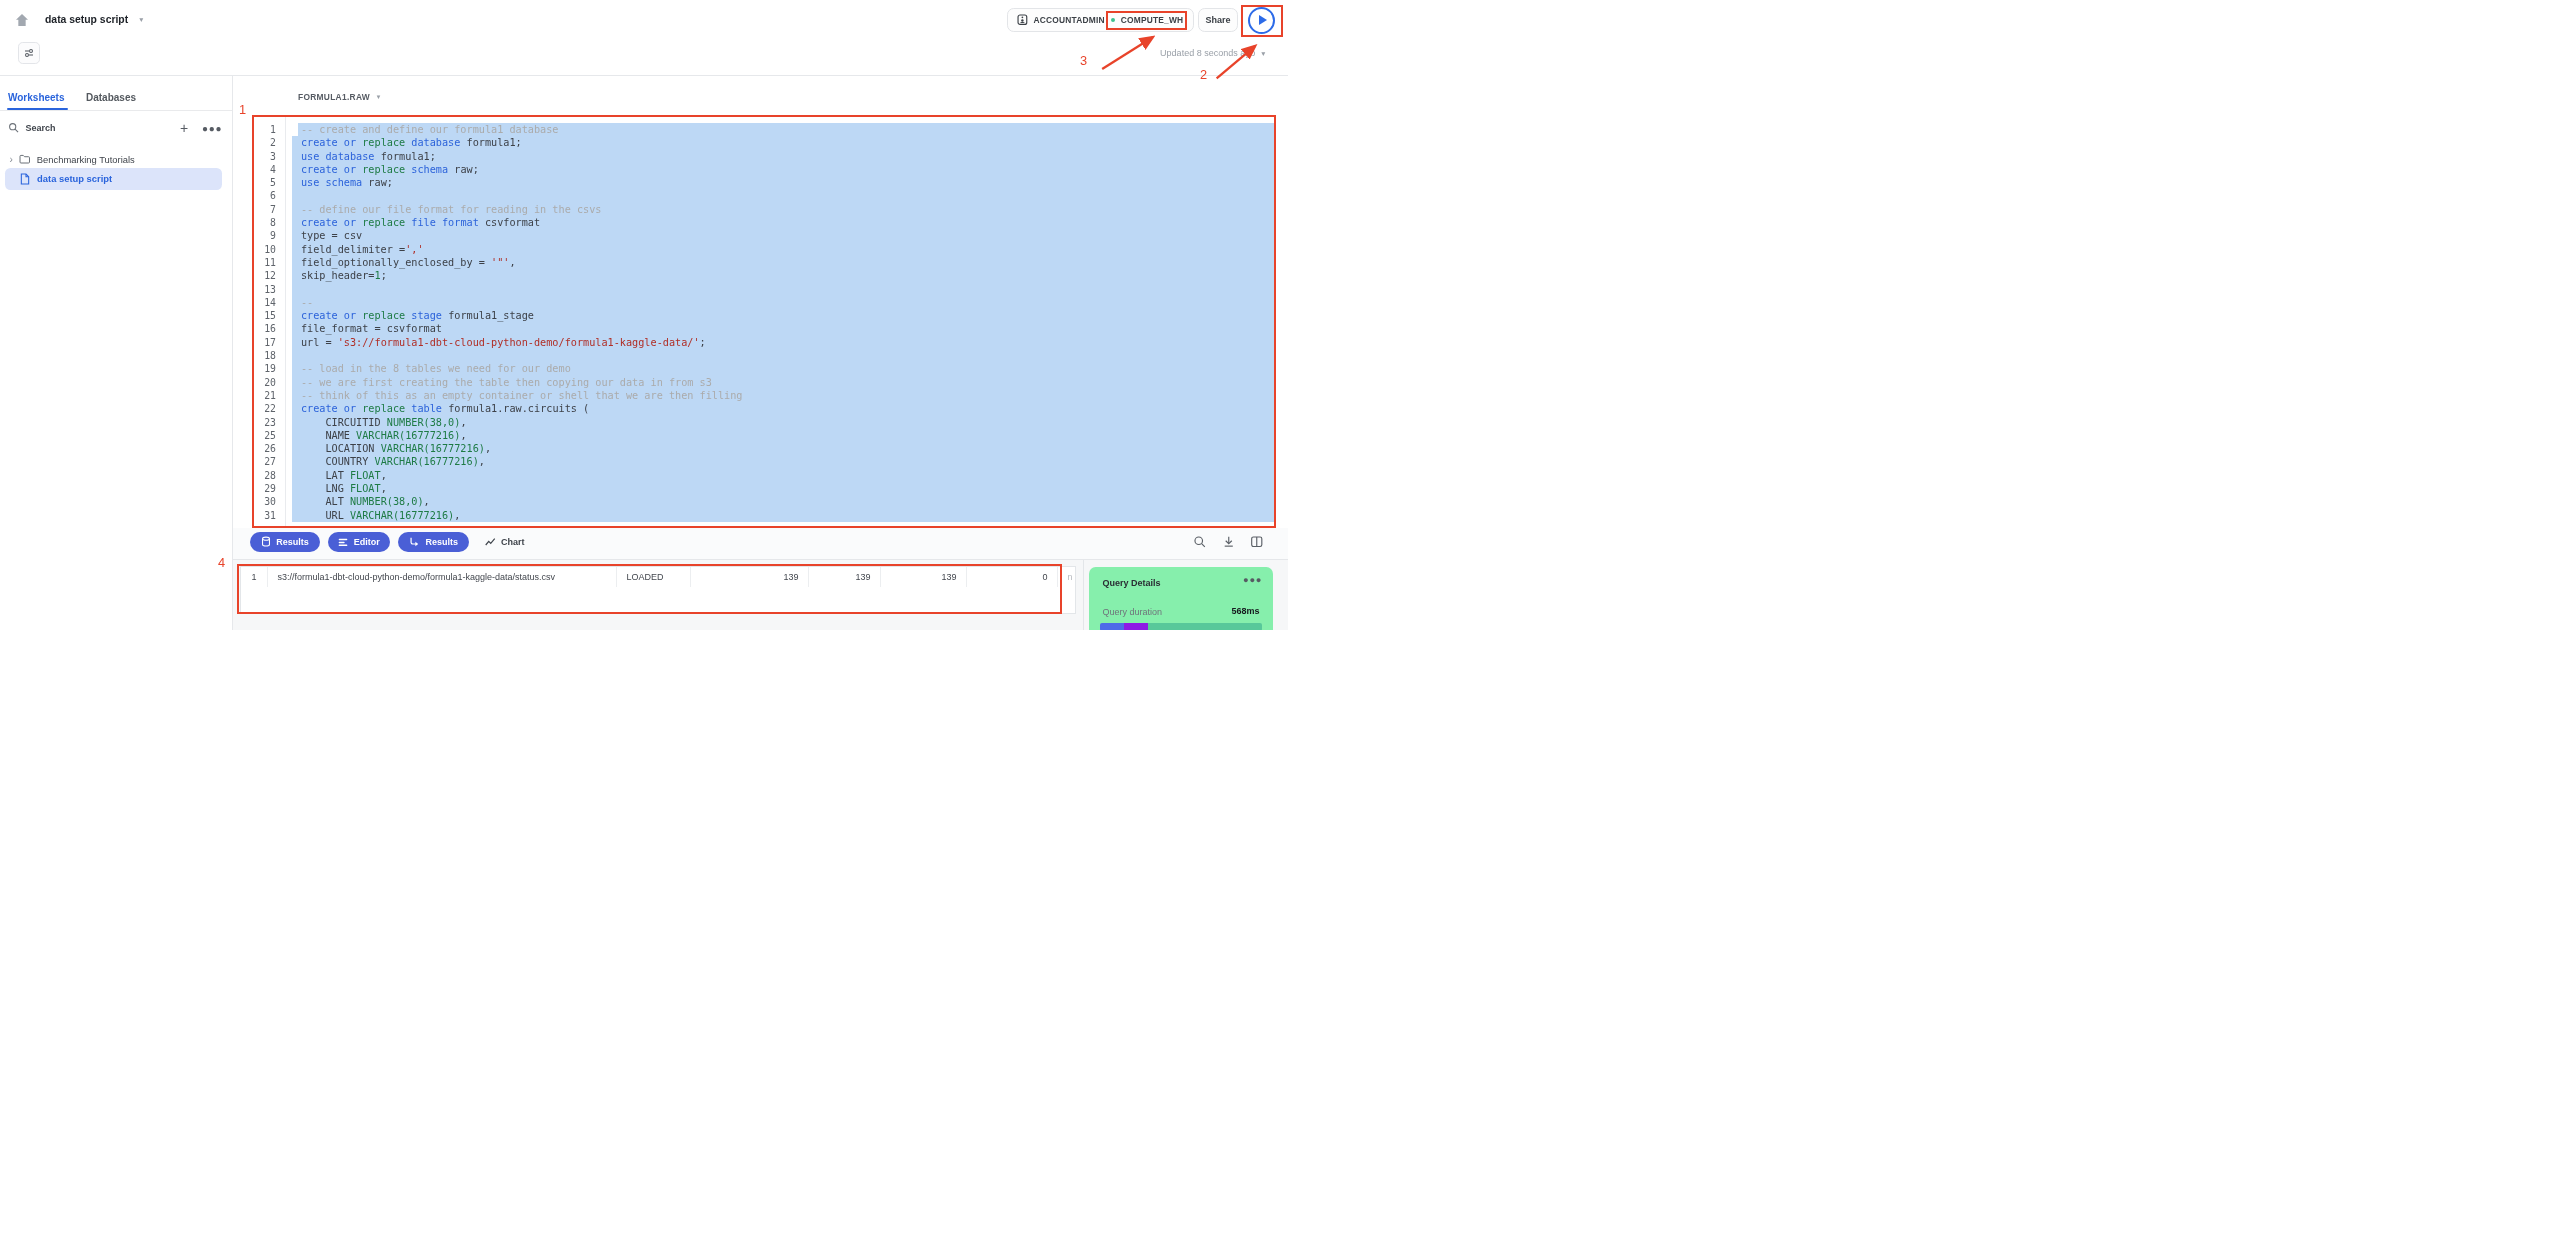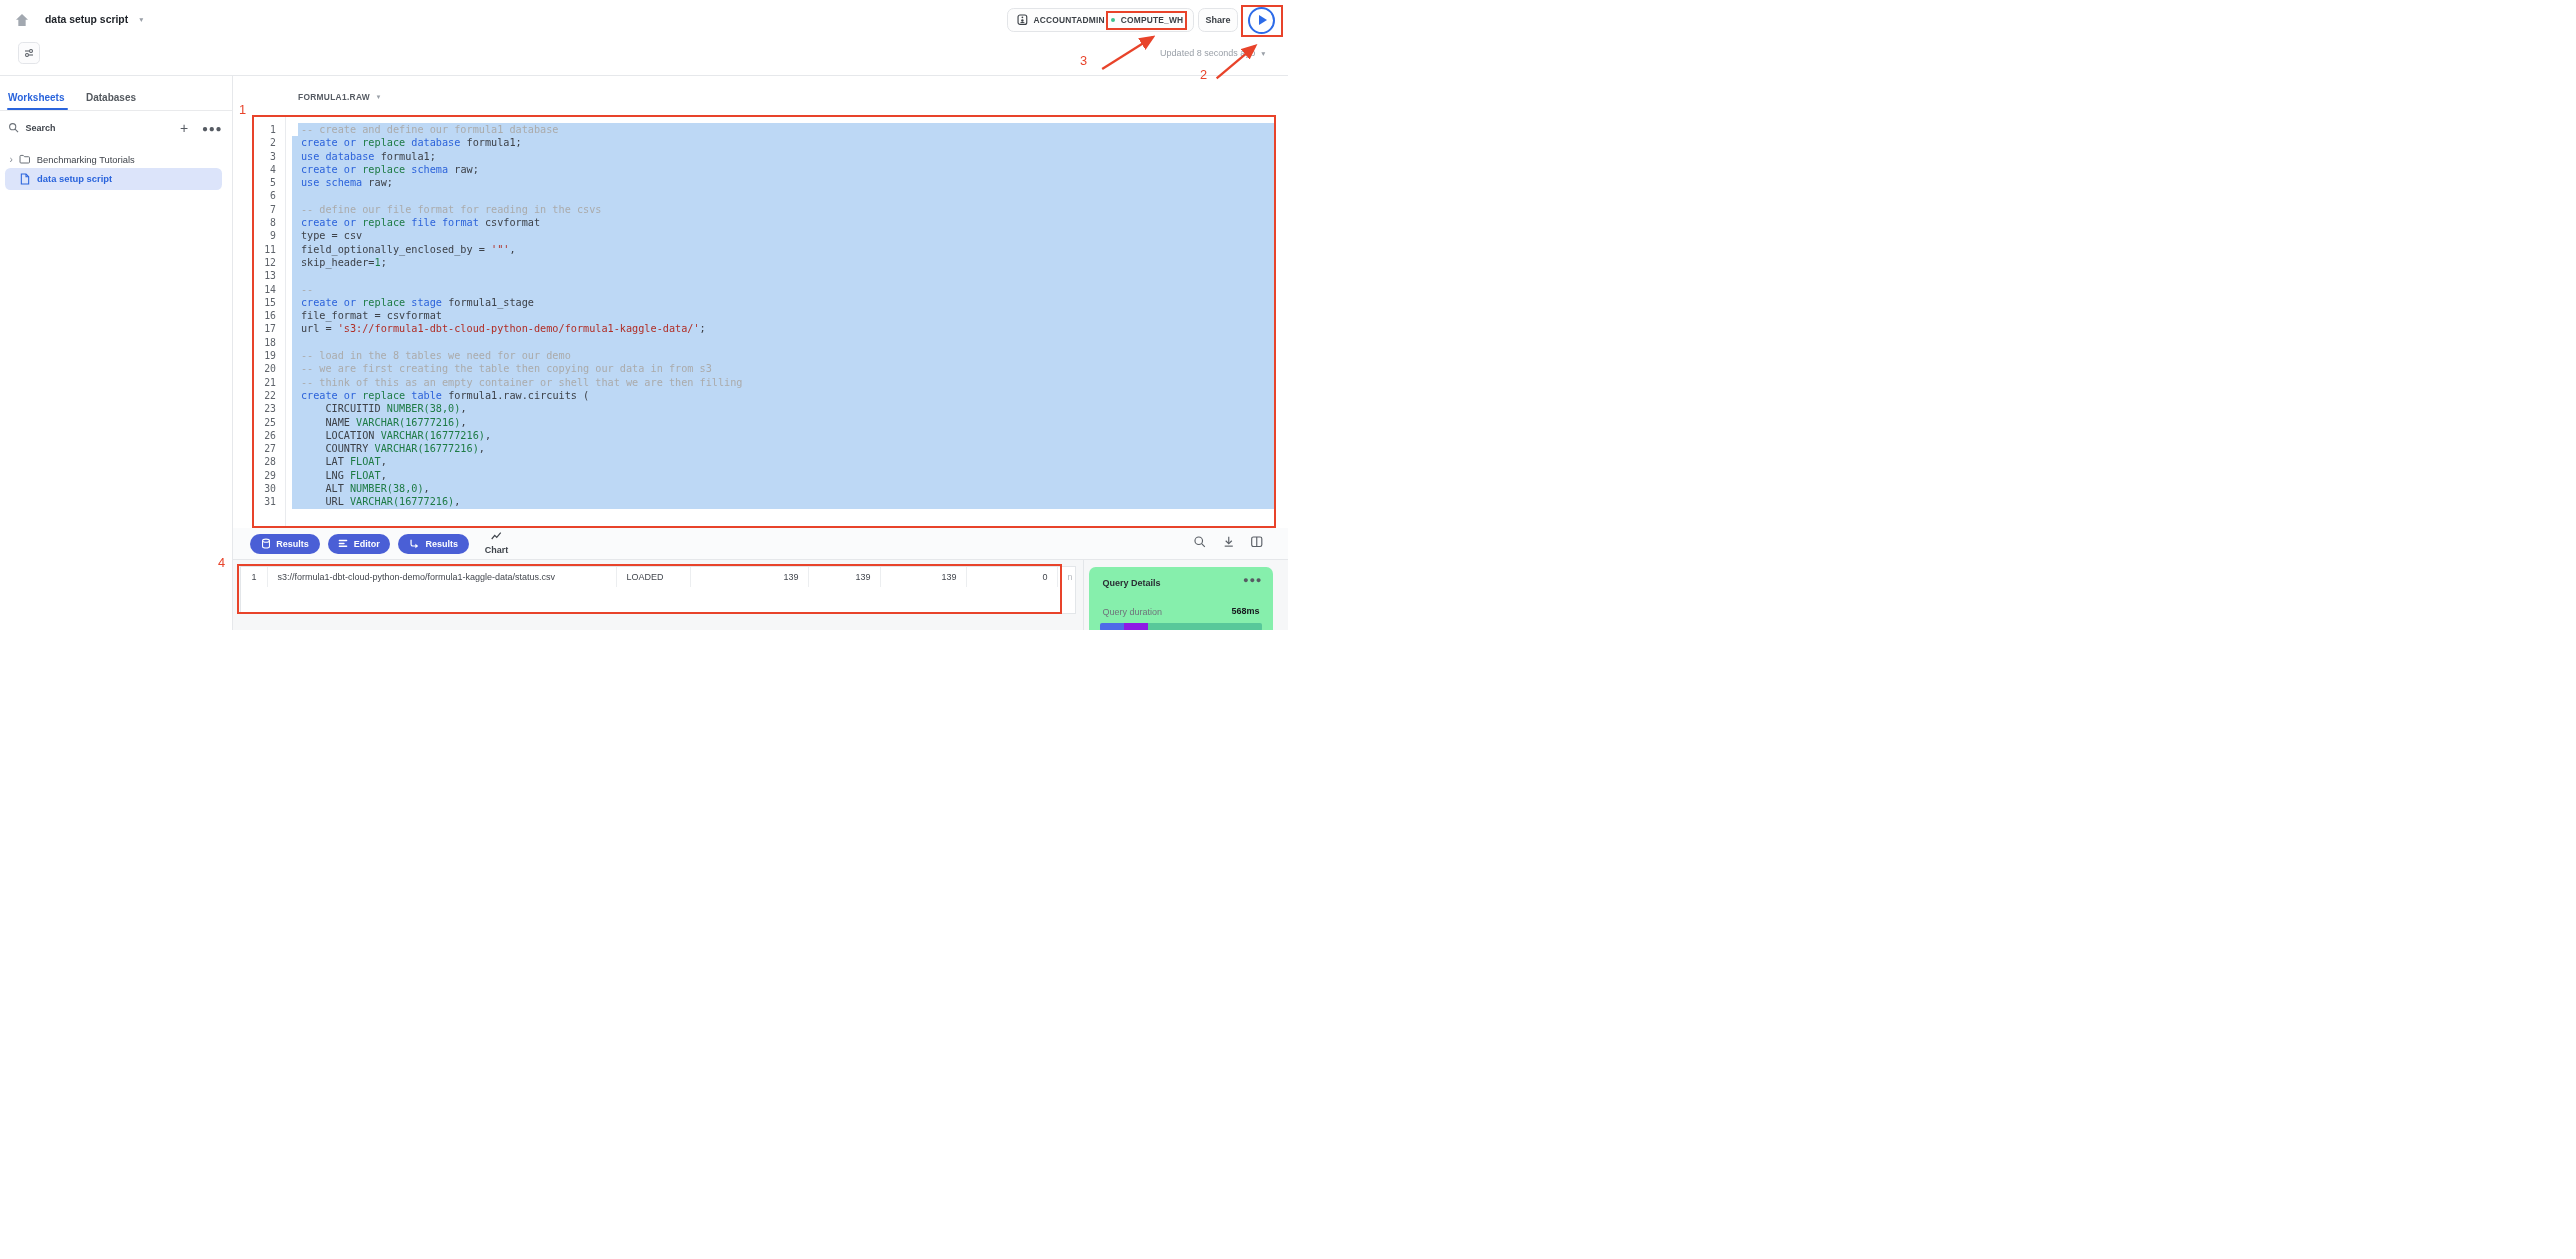--- a/index.html
+++ b/index.html
@@ -63,21 +63,21 @@
   .kw { color:#2c63da; } .grn { color:#1e7b45; } .num { color:#1e7b45; }
   .str { color:#b02e26; } .cmt { color:#ababab; } .def { color:#3d4148; }
 
   
   .footer-band { position:absolute; left:233px; top:528px; width:1055px; height:32px; background:#fafbfc; }
   .footer-divider { position:absolute; left:233px; top:559px; width:1055px; height:0.7px; background:#e5e7ea; }
   .results-zone { position:absolute; left:233px; top:560px; width:1055px; height:70px; background:#f6f7f8; }
   .btn-row { position:absolute; left:250px; top:532px; display:flex; align-items:center; gap:8px; }
   .pill-btn { height:20px; border-radius:10px; background:#4a5fd6; color:#fff; display:flex; align-items:center;
               gap:5.4px; padding:0 10.8px; font-size:9px; font-weight:600; }
-  .chart-link { display:flex; align-items:center; gap:5.4px; margin-left:8px; font-size:9px; font-weight:600; color:#3f444b;flex-direction:column; }
+  .chart-link { display:flex; align-items:center; gap:5.4px; margin-left:8px; font-size:9px; font-weight:600; color:#3f444b; }
   .res-icons { position:absolute; top:535px; display:flex; gap:15px; left:1193px; }
 
   
   .rtable { position:absolute; left:240px; top:566px; width:836px; height:48px; background:#fff;
             border:0.7px solid #e3e6e9; overflow:hidden; }
   .trow { display:flex; }
   .trow.head { height:27px; border-bottom:0.7px solid #e3e6e9; }
   .trow.body { height:19.5px; }
   .tcell { flex:none; display:flex; align-items:center; padding:0 9.4px; border-right:0.7px solid #eceef0;
            overflow:hidden; white-space:nowrap; font-size:9px; }
@@ -234,20 +234,25 @@
         <span class="ln">8</span>
         <span class="cgap"></span>
         <span class="sel"><span class="kw">create or </span><span class="grn">replace </span><span class="kw">file format </span><span class="def">csvformat</span></span>
       </div>
       <div class="crow">
         <span class="ln">9</span>
         <span class="cgap"></span>
         <span class="sel"><span class="def">type = csv</span></span>
       </div>
       <div class="crow">
+        <span class="ln">10</span>
+        <span class="cgap"></span>
+        <span class="sel"><span class="def">field_delimiter =</span><span class="str">','</span></span>
+      </div>
+      <div class="crow">
         <span class="ln">11</span>
         <span class="cgap"></span>
         <span class="sel"><span class="def">field_optionally_enclosed_by = </span><span class="str">'"'</span><span class="def">,</span></span>
       </div>
       <div class="crow">
         <span class="ln">12</span>
         <span class="cgap"></span>
         <span class="sel"><span class="def">skip_header=</span><span class="num">1</span><span class="def">;</span></span>
       </div>
       <div class="crow">

